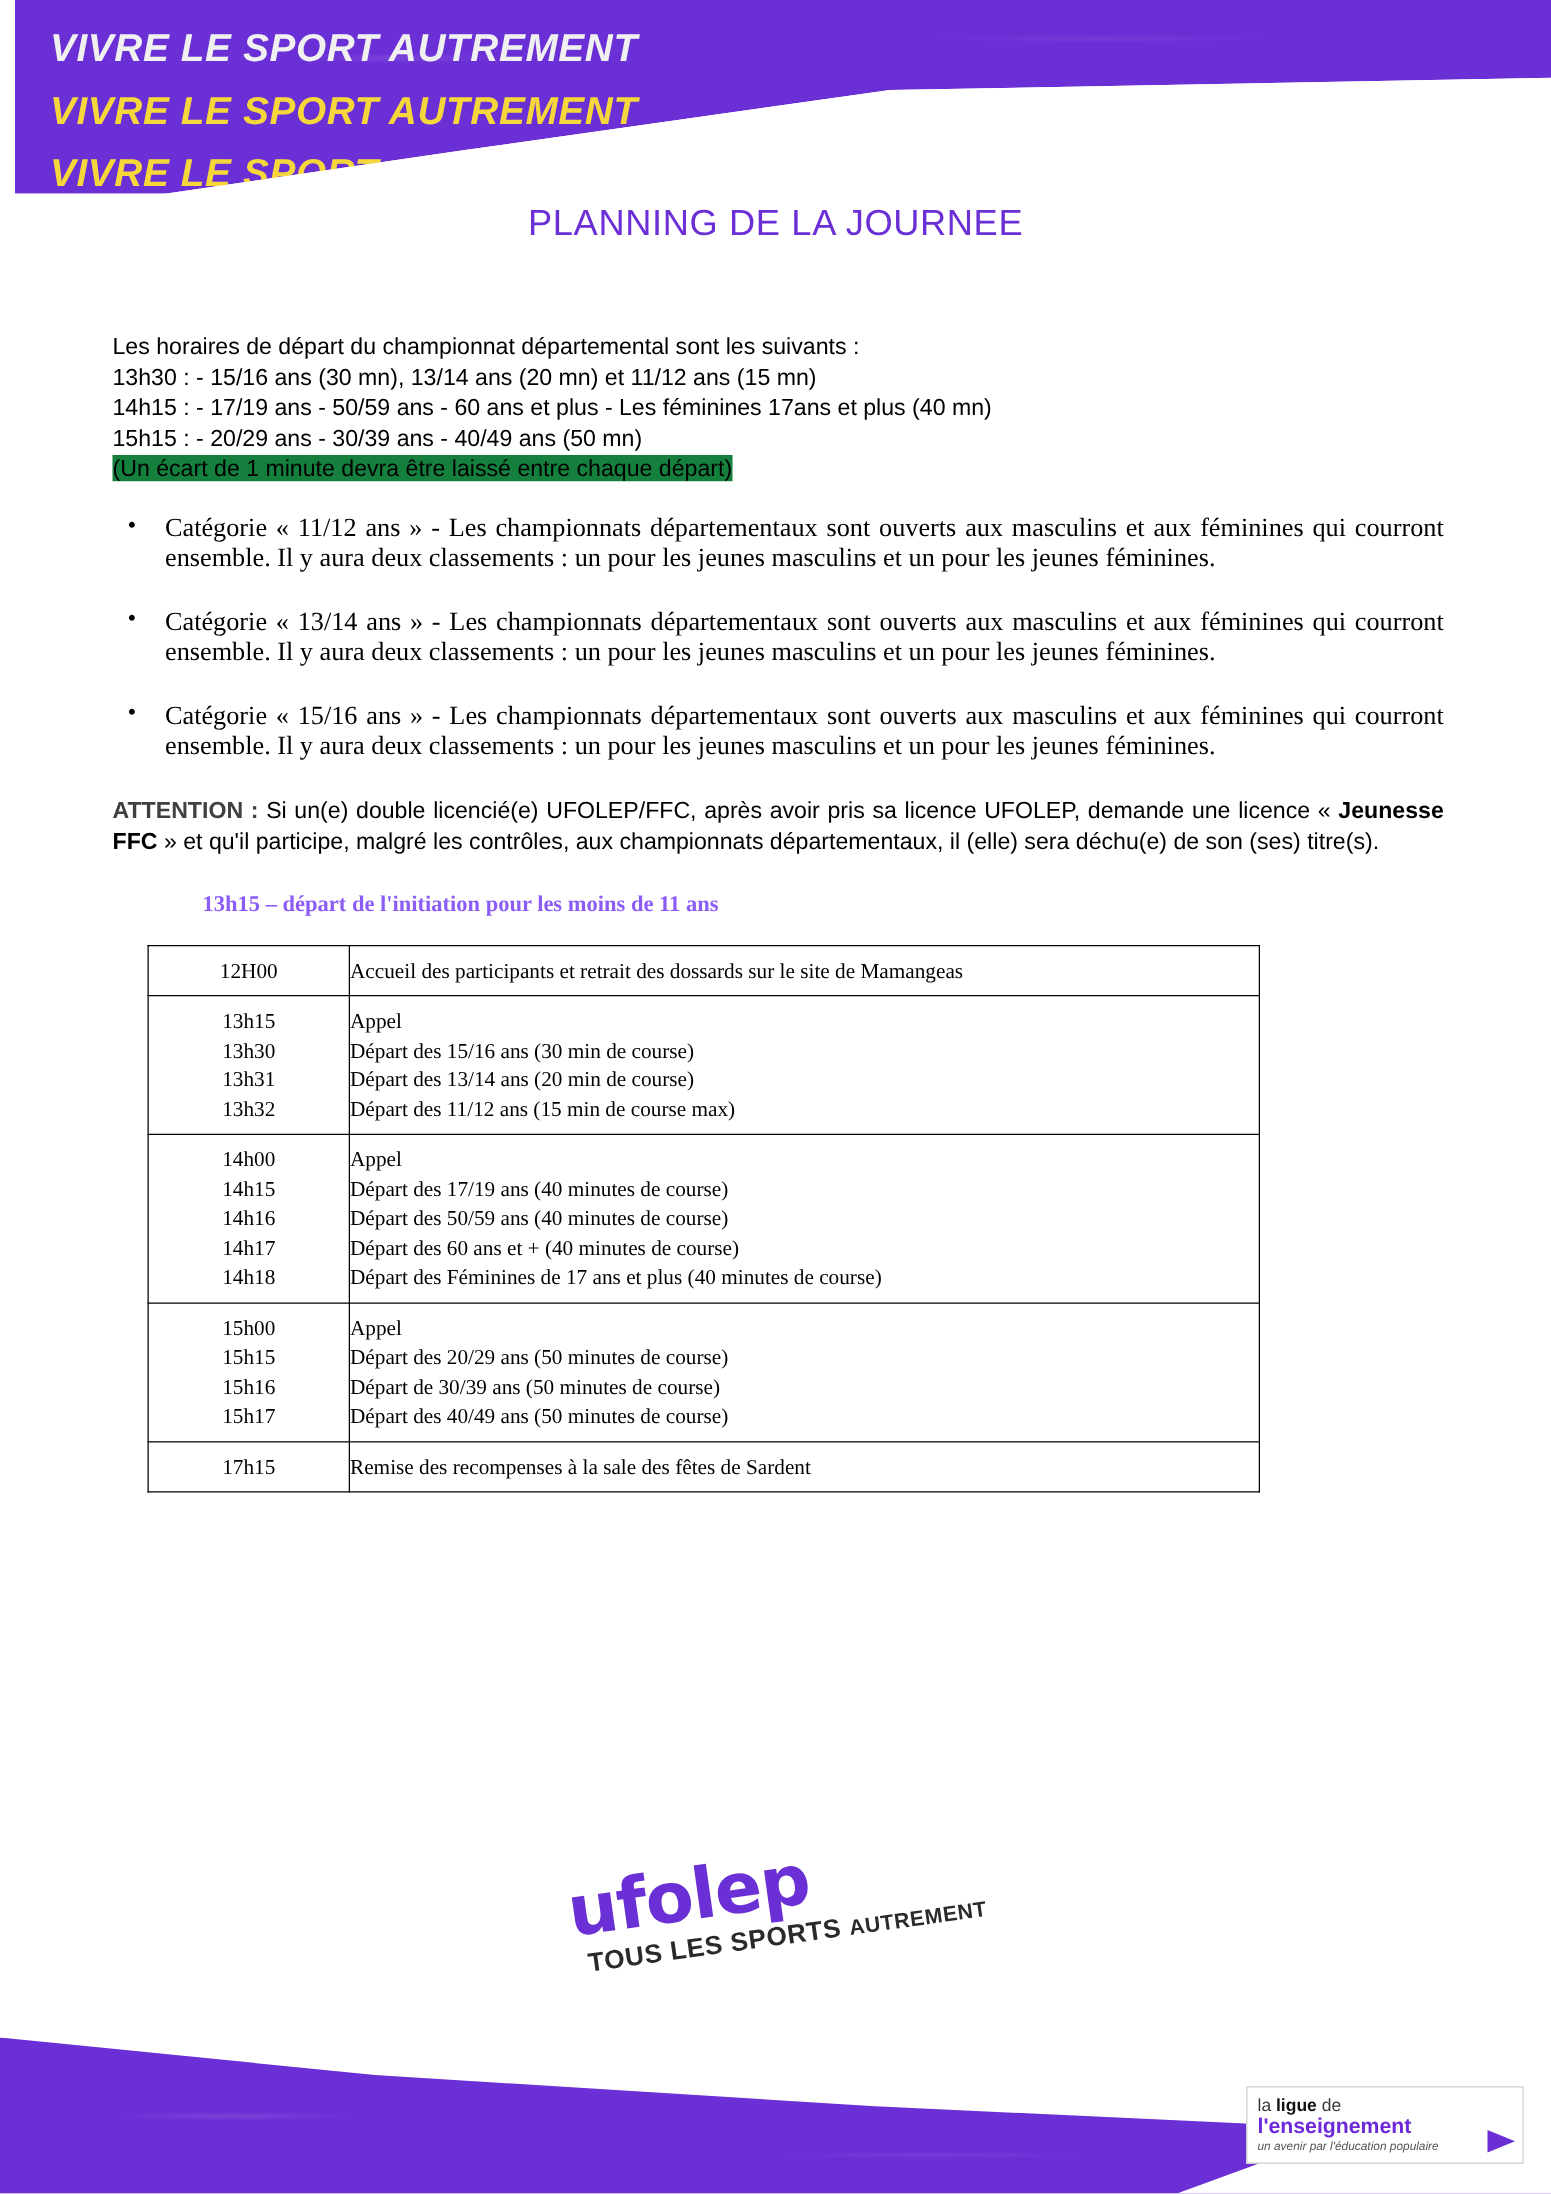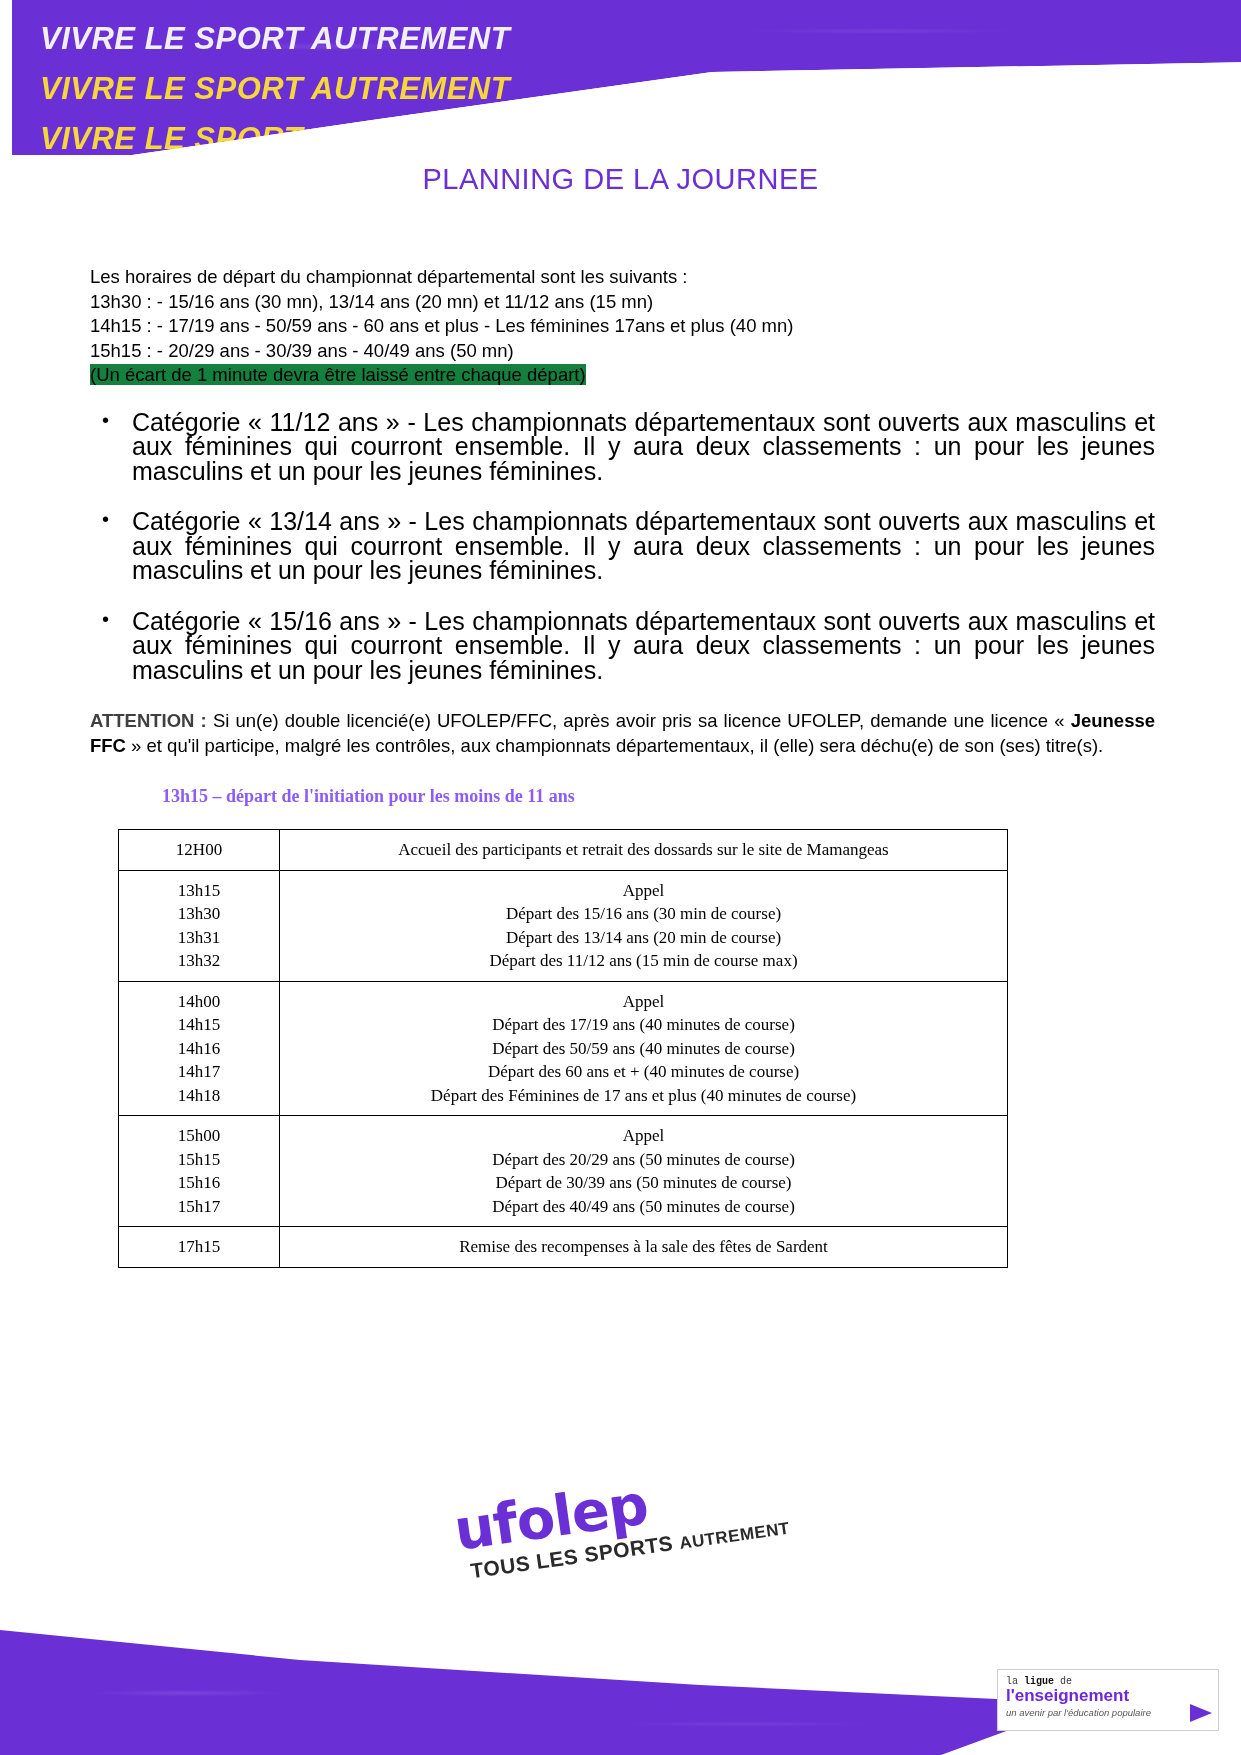--- a/index.html
+++ b/index.html
@@ -103,24 +103,25 @@
 
   ul.cat-list {
     list-style: none;
     margin: 22px 0 0 0;
     padding: 0;
   }
   ul.cat-list li {
     position: relative;
     margin: 0 0 26px 0;
     padding-left: 42px;
-    font-size: 25px;
+    font-size: 21px;
     line-height: 24.5px;
     text-align: justify;
     color: #000;
+    font-family: Liberation Serif, serif;
   }
   ul.cat-list li::before {
     content: "•";
     position: absolute;
     left: 12px;
     top: -2px;
     font-size: 20px;
   }
 
   .attention {
@@ -163,21 +164,20 @@
   td.time-cell {
     width: 160px;
     text-align: center;
     white-space: pre-line;
     line-height: 23.5px;
   }
   td.desc-cell {
     padding-left: 10px;
     white-space: pre-line;
     line-height: 23.5px;
-    text-align: center;
   }
 
   
   .footer {
     position: absolute;
     left: 0;
     bottom: 0;
     width: 1241px;
     height: 310px;
     overflow: hidden;
@@ -254,22 +254,22 @@
   .ligue-inner {
     background: #ffffff;
     border: 1px solid #cfcfcf;
     width: 222px;
     height: 62px;
     position: relative;
     box-sizing: border-box;
     padding: 6px 8px;
   }
   .ligue-l1 {
-    font-family: Liberation Mono, monospace;
-    font-size: 10px;
+    font-family: Liberation Sans, sans-serif;
+    font-size: 14px;
     color: #3a3a3a;
   }
   .ligue-l1 b { color: #111; }
   .ligue-l2 {
     font-family: "Liberation Sans", sans-serif;
     font-size: 17px;
     font-weight: bold;
     color: #6d28d9;
     line-height: 18px;
   }

